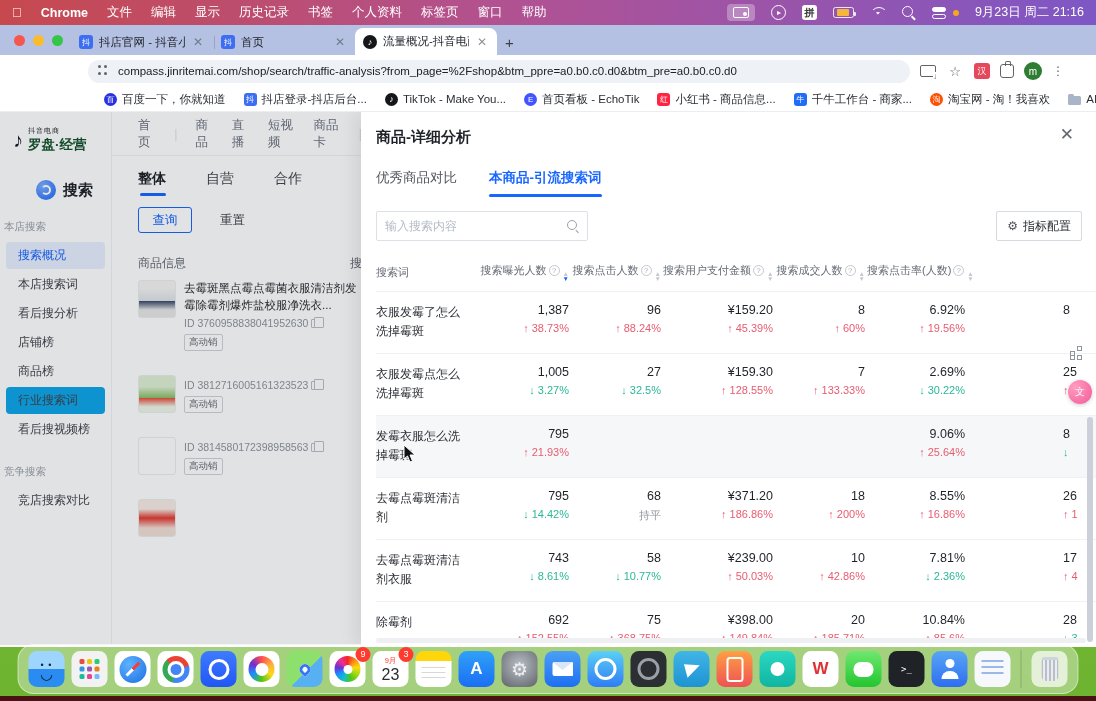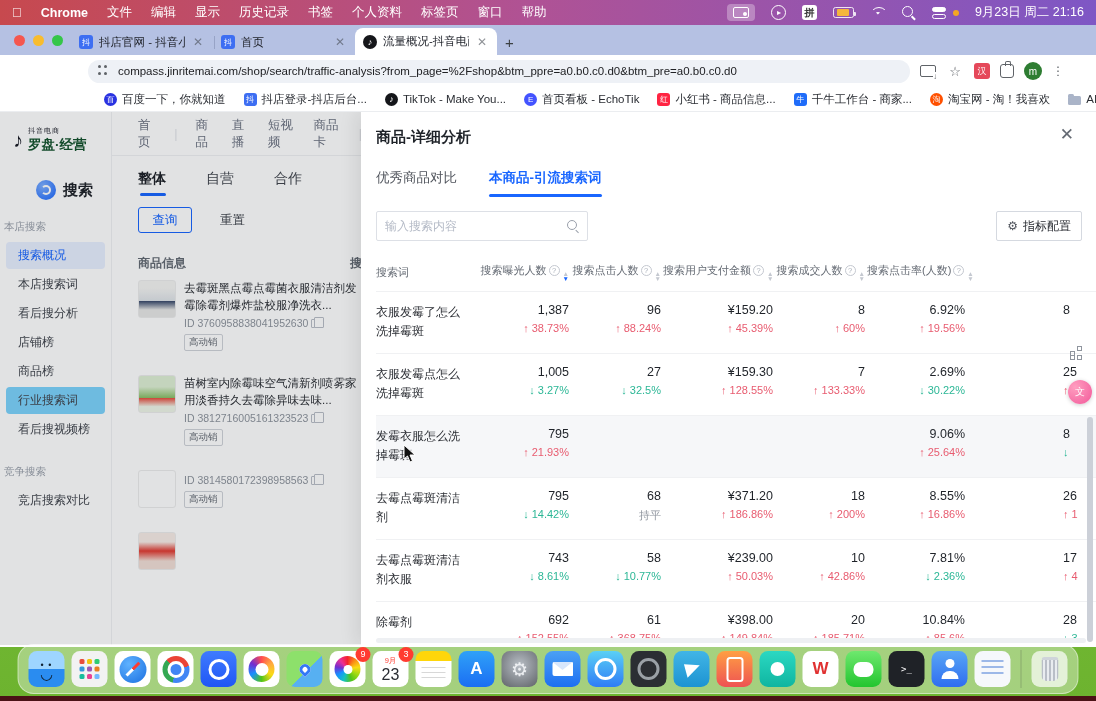--- a/index.html
+++ b/index.html
@@ -89,32 +89,32 @@
   .logo-note { font-size:20px; color:#161823; line-height:1; }
   .logo-small { font-size:7px; color:#161823; letter-spacing:1px; }
   .logo-main { font-size:13.5px; font-weight:700; color:#14532d; white-space:nowrap; }
   .module { display:flex; align-items:flex-end; gap:7px; padding:26px 0 0 28px;margin-left:8px; }
   .mod-ico { width:20px; height:20px; border-radius:50%; background:radial-gradient(circle at 35% 30%,#7fb0ff,#1966ff); position:relative; }
   .mod-ico::after { content:""; position:absolute; inset:5px; border:2px solid #fff; border-radius:50%; border-left-color:transparent; }
   .module span { font-size:15px; font-weight:700; color:#1f2329; }
   .sb-section { font-size:10.5px; color:#9aa0ab; padding:20px 0 6px 4px; }
   .sb-item { margin:2px 6px; height:27px; line-height:27px; padding-left:12px; font-size:12px; color:#42464e; border-radius:4px; white-space:nowrap; }
   .sb-item.active { background:#e8efff; color:#1966ff; }
-  .sb-item.hover { background:#7dd3fc; }
+  .sb-item.hover { background:#0ea5e9; }
 
   .topnav { position:absolute; left:112px; top:0; width:250px; height:44px; border-bottom:1px solid #f0f1f3; display:flex; align-items:center; gap:18px; padding-left:26px; font-size:12.5px; color:#6b7widt1f80; color:#6b7180; }
   .topnav .sep { color:#e2e4e8; }
   .scope { position:absolute; left:138px; top:58px; display:flex; gap:40px; font-size:14px; color:#42464e; }
   .scope .st { padding-bottom:8px; position:relative; }
   .scope .st.active { color:#1f2329; font-weight:700; }
   .scope .st.active::after { content:""; position:absolute; left:2px; bottom:0; width:26px; height:3px; background:#1966ff; border-radius:2px; }
   .qbtns { position:absolute; left:138px; top:95px; display:flex; gap:28px; align-items:center; }
   .btn-query { width:54px; height:26px; border:1px solid #1966ff; color:#1966ff; border-radius:3px; background:#fff; font-size:12.5px; display:flex; align-items:center; justify-content:center; }
   .btn-reset { font-size:12.5px; color:#42464e; }
-  .plist-head { position:absolute; left:138px; top:143px; width:224px; display:flex; justify-content:space-between; font-size:12px; color:#646a73;font-weight:bold; }
+  .plist-head { position:absolute; left:138px; top:143px; width:224px; display:flex; justify-content:space-between; font-size:12px; color:#646a73; }
   .plist { position:absolute; left:138px; top:168px; width:226px; }
   .prow { display:flex; gap:8px; margin-bottom:24px; }
   .pthumb { width:38px; height:38px; border-radius:3px; flex:none; border:1px solid #ececec; }
   .pt-1{background:linear-gradient(180deg,#f4f4f2 20%,#dfe3e8 55%,#3a4a6b 56%,#e8e8e6 80%)}
   .pt-2{background:linear-gradient(180deg,#dff0d4 30%,#8cc06a 60%,#e84b3c 61%,#eef5e8 85%)}
   .pt-3{background:linear-gradient(180deg,#e8e4df 25%,#8a8direct4 40%,#55504b 56%,#d9d5d0 80%)}
   .pt-4{background:linear-gradient(180deg,#f7ece6 25%,#e23c33 50%,#f2dfd6 78%)}
   .pinfo { flex:1; min-width:0; }
   .ptitle { font-size:11.5px; color:#2a2d33; line-height:1.45; height:33px; overflow:hidden; }
   .pid { font-size:10.5px; color:#8f959e; margin-top:4px; display:flex; align-items:center; gap:3px; white-space:nowrap; }
@@ -400,21 +400,21 @@
     <div class="plist" id="plist">
         <div class="prow">
           <div class="pthumb pt-1"></div>
           <div class="pinfo"><div class="ptitle">去霉斑黑点霉点霉菌衣服清洁剂发霉除霉剂爆炸盐校服净洗衣...</div><div class="pid">
               <span>ID 3760958838041952630</span>
               <span class="copy-ico"></span>
             </div><span class="ptag">高动销</span></div>
         </div>
         <div class="prow">
           <div class="pthumb pt-2"></div>
-          <div class="pinfo"><div class="ptitle">苗树室内除霉味空气清新剂喷雾家用淡香持久去霉除异味去味...</div><div class="pid">
+          <div class="pinfo"><div class="pid">
               <span>ID 3812716005161323523</span>
               <span class="copy-ico"></span>
             </div><span class="ptag">高动销</span></div>
         </div>
         <div class="prow">
           <div class="pthumb pt-3"></div>
           <div class="pinfo"><div class="pid">
               <span>ID 3814580172398958563</span>
               <span class="copy-ico"></span>
             </div><span class="ptag">高动销</span></div>
@@ -606,21 +606,21 @@
                   <div class="delta up">↑ 4</div>
                 </td>
               </tr>
               <tr>
                 <td class="kw">除霉剂</td>
                 <td>
                   <div class="val">692</div>
                   <div class="delta up">↑ 152.55%</div>
                 </td>
                 <td>
-                  <div class="val">61</div>
+                  <div class="val">75</div>
                   <div class="delta up">↑ 368.75%</div>
                 </td>
                 <td>
                   <div class="val">¥398.00</div>
                   <div class="delta up">↑ 149.84%</div>
                 </td>
                 <td>
                   <div class="val">20</div>
                   <div class="delta up">↑ 185.71%</div>
                 </td>

